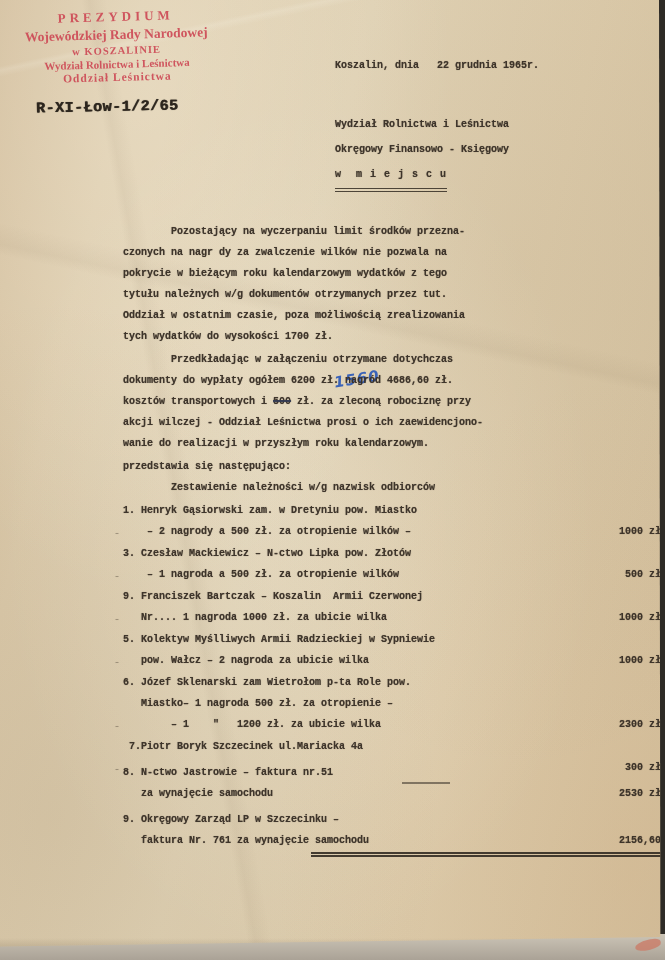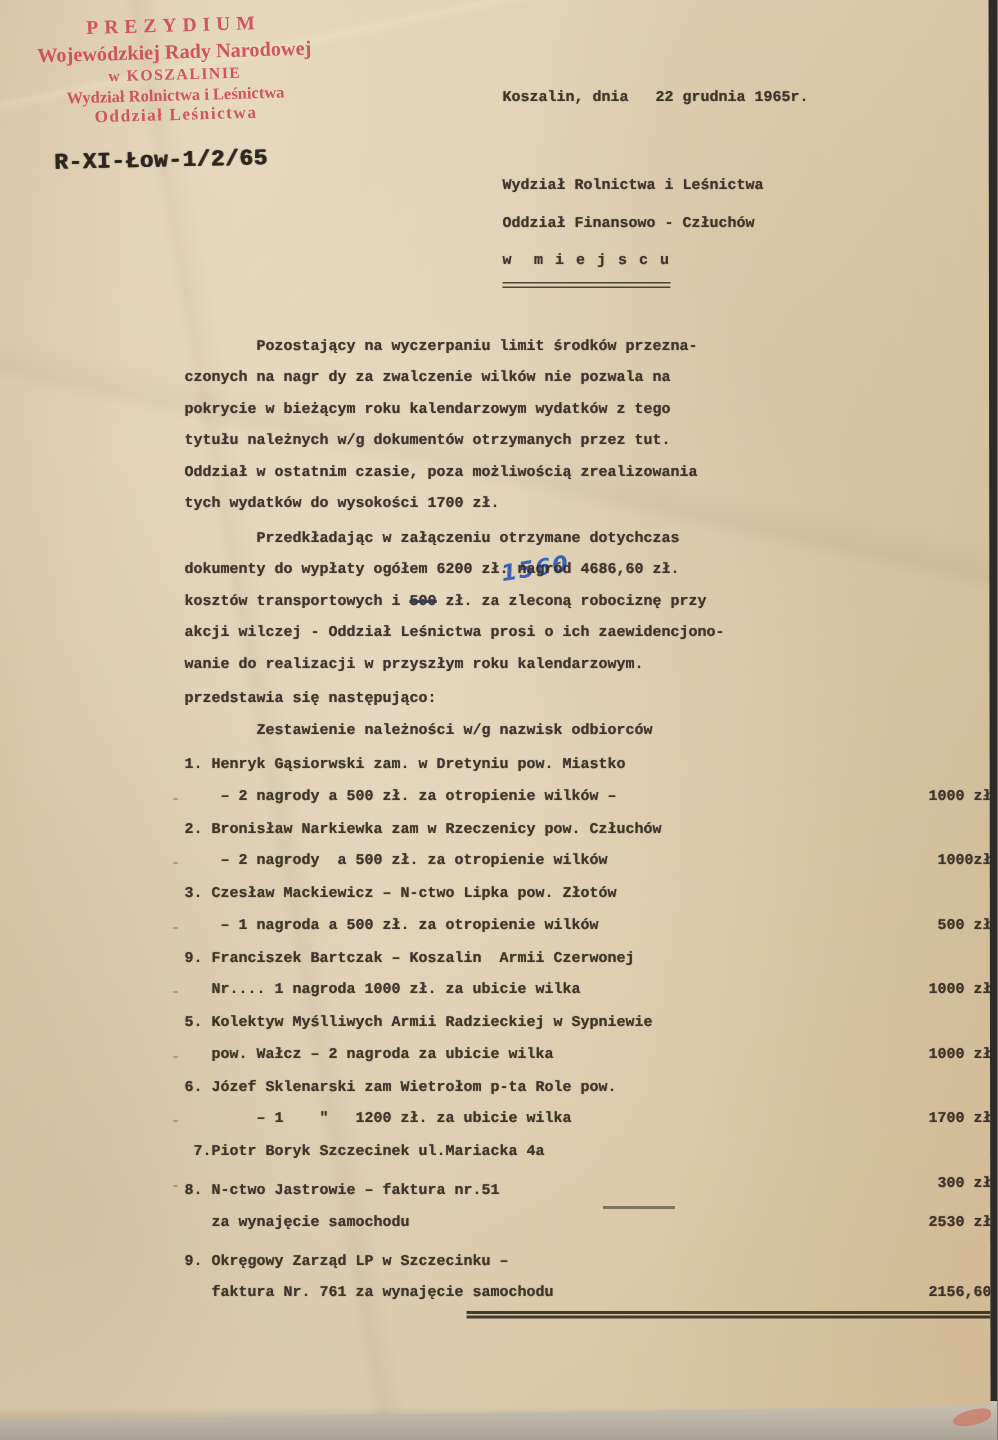--- a/index.html
+++ b/index.html
@@ -70,21 +70,21 @@
       <div class="s4">Wydział Rolnictwa i Leśnictwa</div>
       <div class="s5">Oddział Leśnictwa</div>
     </div>
 
     <div class="reference">R-XI-Łow-1/2/65</div>
 
     <div class="dateline typed line">Koszalin, dnia   22 grudnia 1965r.</div>
 
     <div class="addressee typed">
       <div class="line">Wydział Rolnictwa i Leśnictwa</div>
-      <div class="line">Oddział Finansowo - Człuchów</div>
+      <div class="line">Okręgowy Finansowo - Księgowy</div>
       <div class="line"><span class="inplace">w  m i e j s c u</span></div>
     </div>
 
     <div class="handwrit">1560</div>
 
     <div class="body typed">
 
       <div class="para">
         <div class="line">        Pozostający na wyczerpaniu limit środków przezna-</div>
         <div class="line">czonych na nagr dy za zwalczenie wilków nie pozwala na</div>
@@ -107,43 +107,40 @@
         <div class="line">        Zestawienie należności w/g nazwisk odbiorców</div>
       </div>
 
       <div class="items">
 
         <div class="item">
           <div class="line">1. Henryk Gąsiorwski zam. w Dretyniu pow. Miastko</div>
           <div class="line dashed"><span>    – 2 nagrody a 500 zł. za otropienie wilków –</span><span class="amount">1000 zł</span></div>
         </div>
 
-        <div class="item">
-          <div class="line">2. Bronisław Narkiewka zam w Rzeczenicy pow. Człuchów</div>
-          <div class="line dashed"><span>    – 2 nagrody  a 500 zł. za otropienie wilków</span><span class="amount">1000zł</span></div>
-        </div>
 
         <div class="item">
           <div class="line">3. Czesław Mackiewicz – N-ctwo Lipka pow. Złotów</div>
           <div class="line dashed"><span>    – 1 nagroda a 500 zł. za otropienie wilków</span><span class="amount">500 zł</span></div>
         </div>
 
         <div class="item">
           <div class="line">9. Franciszek Bartczak – Koszalin  Armii Czerwonej</div>
           <div class="line dashed"><span>   Nr.... 1 nagroda 1000 zł. za ubicie wilka</span><span class="amount">1000 zł</span></div>
         </div>
 
         <div class="item">
           <div class="line">5. Kolektyw Myślliwych Armii Radzieckiej w Sypniewie</div>
           <div class="line dashed"><span>   pow. Wałcz – 2 nagroda za ubicie wilka</span><span class="amount">1000 zł</span></div>
         </div>
 
         <div class="item">
           <div class="line">6. Józef Sklenarski zam Wietrołom p-ta Role pow.</div>
-          <div class="line dashed"><span>        – 1    "   1200 zł. za ubicie wilka</span><span class="amount">1700 zł</span></div>
+          <div class="line">   Miastko– 1 nagroda 500 zł. za otropienie –</div>
+          <div class="line dashed"><span>        – 1    "   1200 zł. za ubicie wilka</span><span class="amount">2300 zł</span></div>
         </div>
 
         <div class="item">
           <div class="line"> 7.Piotr Boryk Szczecinek ul.Mariacka 4a</div>
           <div class="line dashed"><span class="amount">300 zł</span></div>
         </div>
 
         <div class="item gap">
           <div class="line"><span>8. N-ctwo Jastrowie – faktura nr.51</span><span class="nr-underline"></span></div>
           <div class="line"><span>   za wynajęcie samochodu</span><span class="amount">2530 zł</span></div>

